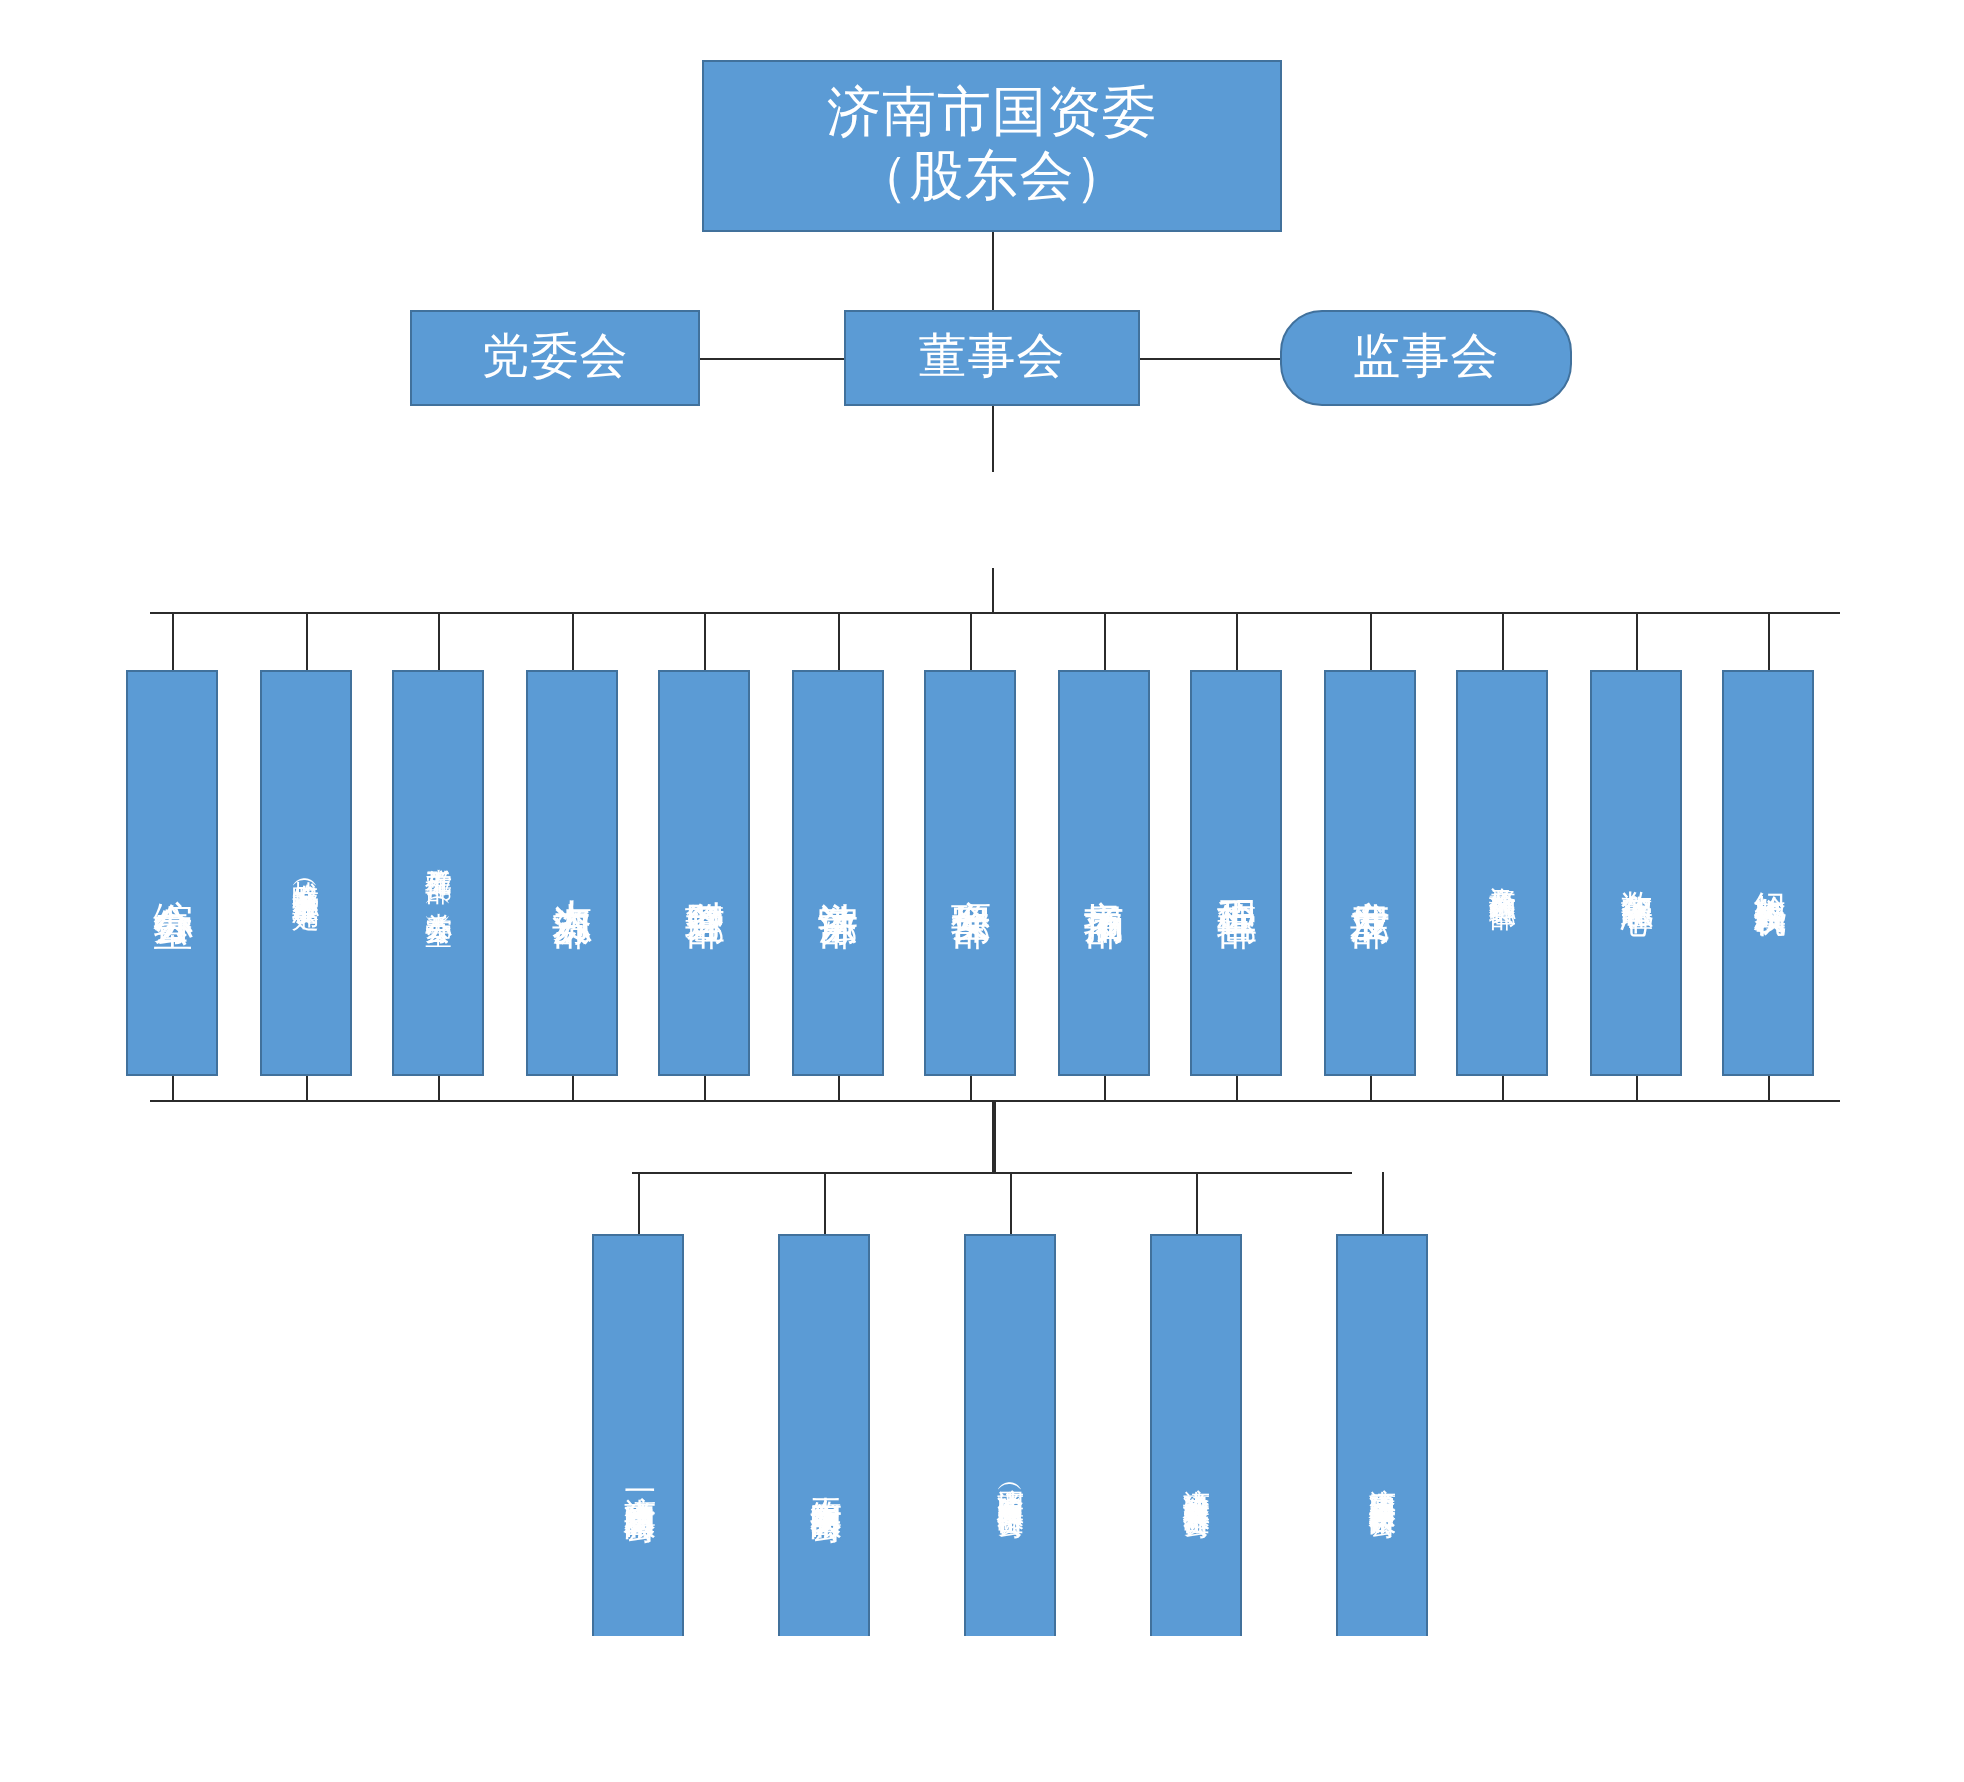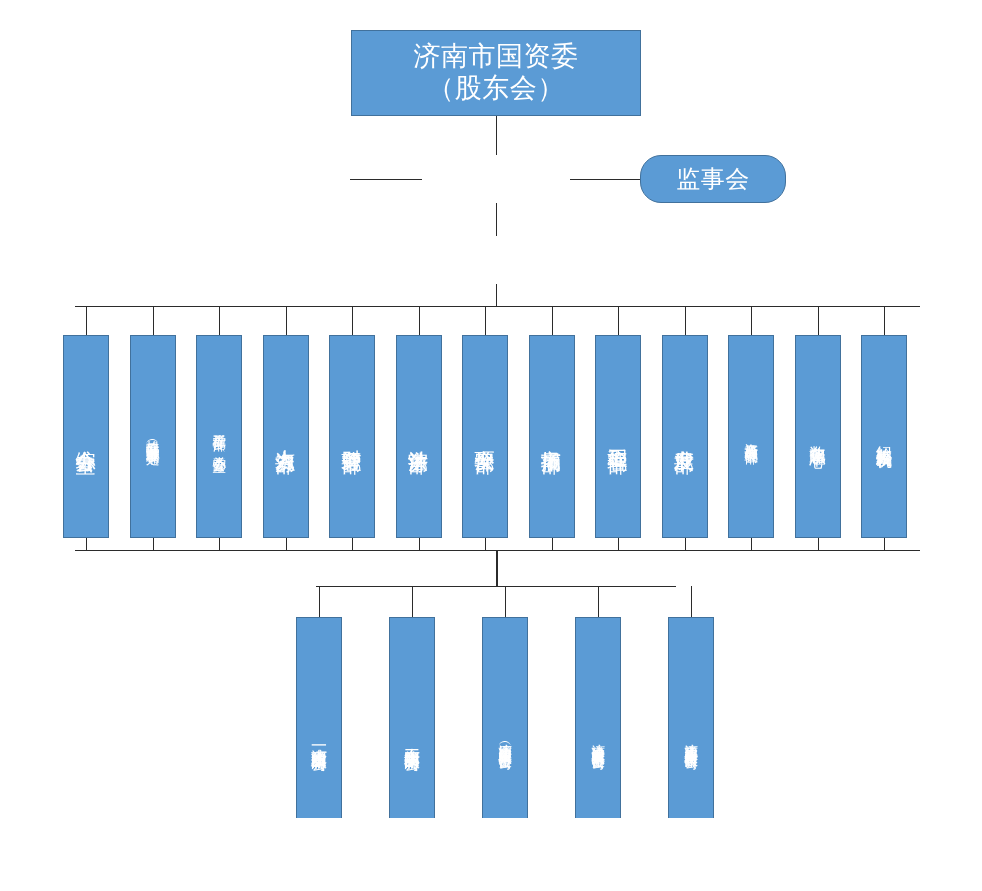--- a/index.html
+++ b/index.html
@@ -78,20 +78,26 @@
 
   <div class="line thick v" style="left:496px; top:550px; height:36px;"></div>
 
   <div class="line h" style="left:316px; top:586px; width:360px;"></div>
 
   <div class="node horiz" style="left:351px; top:30px; width:290px; height:86px; font-size:27px;">
     <span class="label">济南市国资委
 （股东会）</span>
   </div>
 
+  <div class="node horiz" style="left:205px; top:155px; width:145px; height:48px; font-size:24px;">
+    <span class="label">党委会</span>
+  </div>
+  <div class="node horiz" style="left:422px; top:155px; width:148px; height:48px; font-size:24px;">
+    <span class="label">董事会</span>
+  </div>
   <div class="node horiz" style="left:640px; top:155px; width:146px; height:48px; font-size:24px;border-radius:21px;">
     <span class="label">监事会</span>
   </div>
 
 
   <div id="dept-layer">
       <div class="node vert" style="left: 63px; top: 335px; width: 46px; height: 203px; font-size: 20px;">
         <span class="label">综合办公室</span>
       </div>
       <div class="line v" style="left: 86px; top: 306px; height: 29px;"></div>

